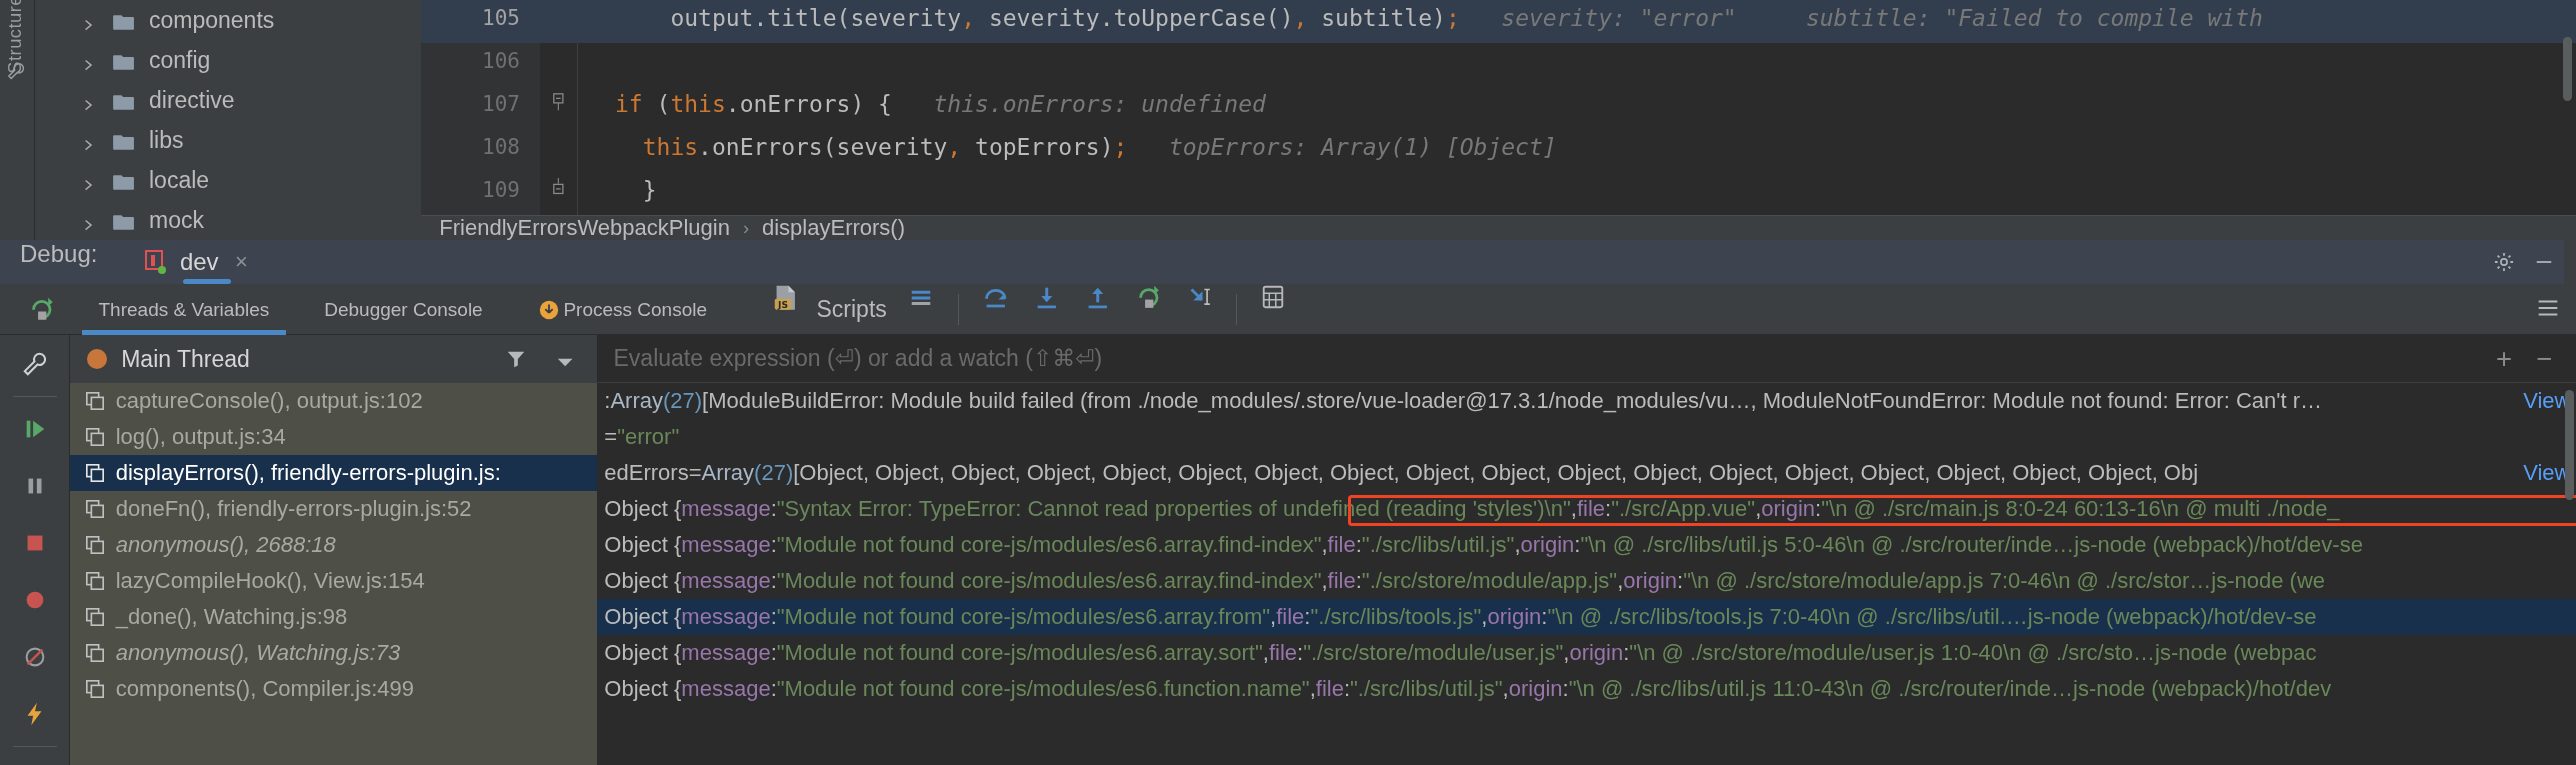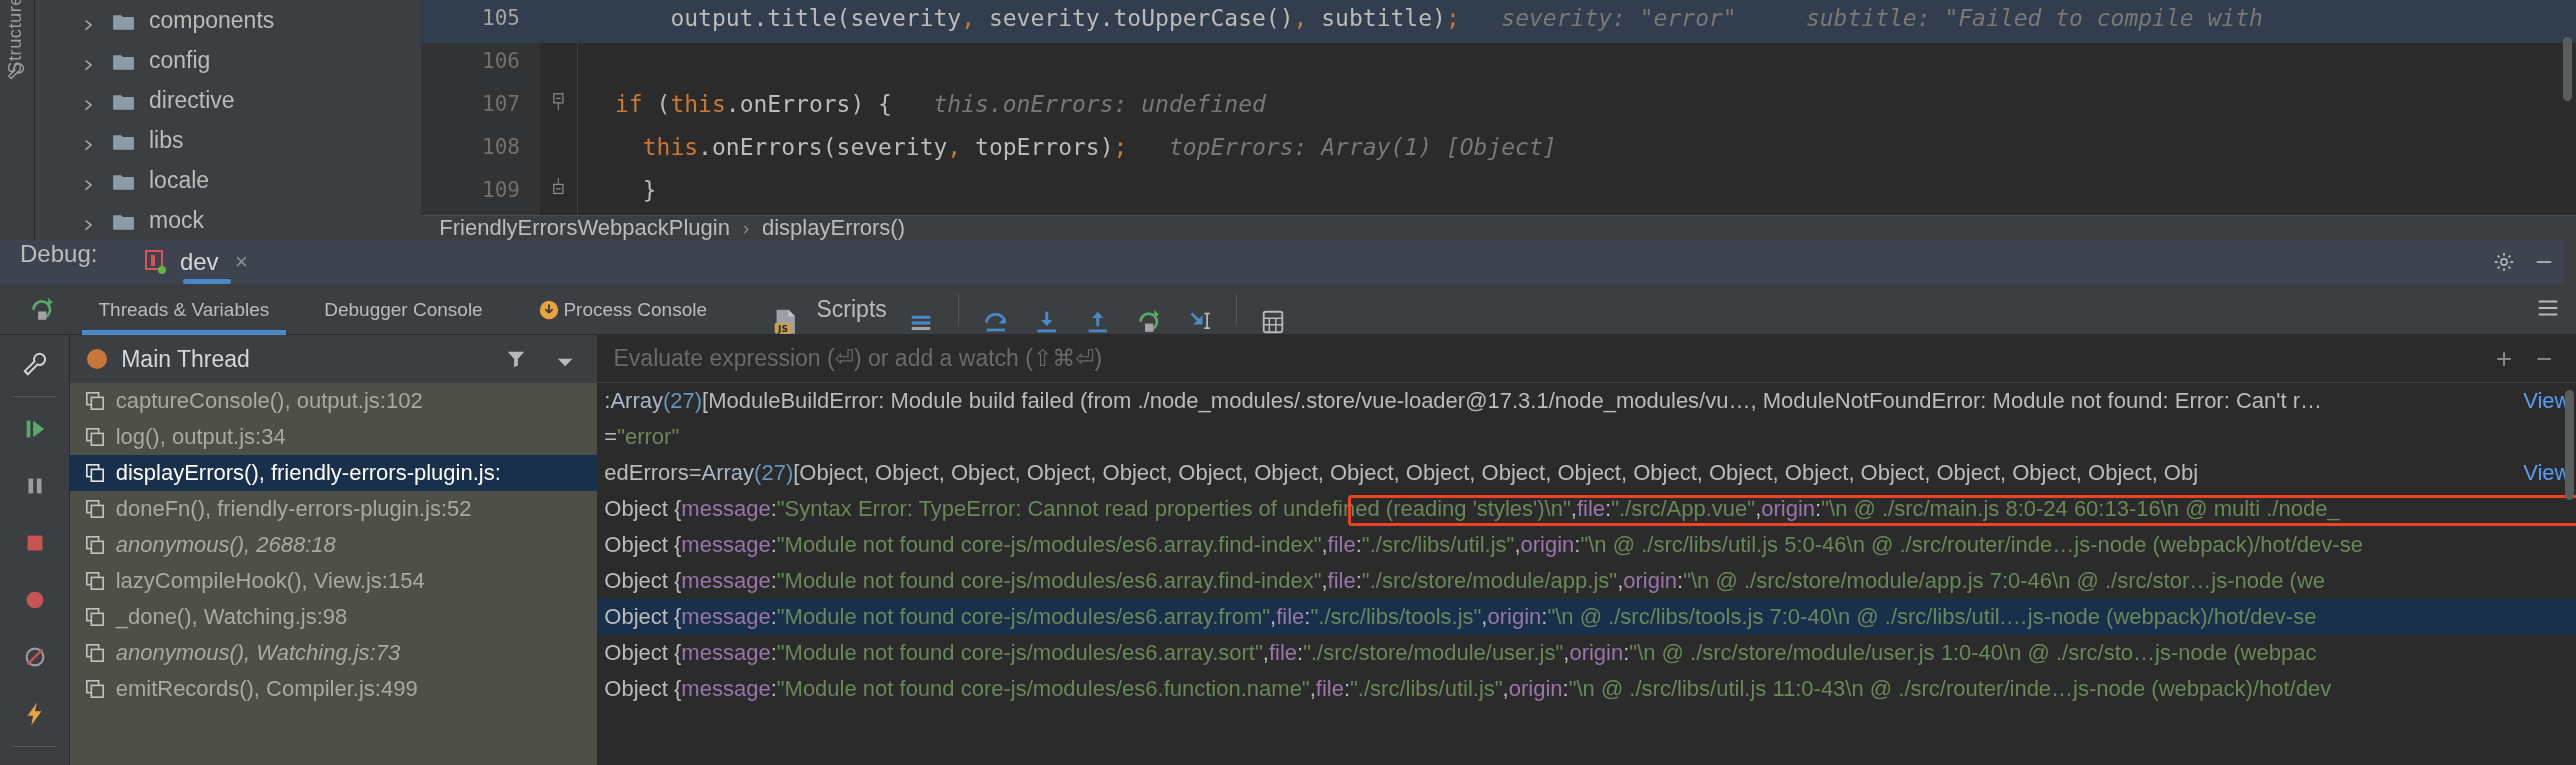--- a/index.html
+++ b/index.html
@@ -113,21 +113,21 @@
   .tabs { position: absolute; left: 71px; top: 0; height: 51px; display: flex; align-items: center; }
   .tab {
     position: relative; height: 51px; display: flex; align-items: center;
     padding: 0 27.5px; color: #bbbbbb; font-size: 19px; white-space: nowrap;
   }
   .tab.active .tab-underline {
     position: absolute; left: 11px; right: 11px; bottom: 0; height: 4.6px; background: #4a88c7;
   }
   .tab .pc-ico { width: 22px; height: 22px; margin-right: 3.7px; }
   .tb-icons { position: absolute; left: 760px; top: 0; height: 51px; display: flex; align-items: center; }
-  .tb-icons .ico { width: 51px; height: 51px; display: flex; align-items: flex-end; justify-content: center; }
+  .tb-icons .ico { width: 51px; height: 51px; display: flex; align-items: flex-start; justify-content: center; }
   .tb-icons .scripts-label { color: #bbbbbb; font-size: 23px; margin-left: 5.5px; margin-right: 9.2px; }
   .tb-div { width: 0.9px; height: 31px; background: #555859; margin: 0 11px; }
   .tb-right { position: absolute; right: 14.7px; top: 0; height: 51px; display: flex; align-items: center; }
 
   
   .dbg-body { position: absolute; left: 0; top: 335px; width: 2576px; height: 431px; background: #4c1d95; }
 
   
   .side-actions {
     position: absolute; left: 0; top: 0; width: 70px; height: 431px;
@@ -622,21 +622,21 @@
               <rect x="2" y="2" width="13" height="13" fill="none" stroke="#c0c0c0" stroke-width="1.8"></rect>
               <rect x="7" y="7" width="13" height="13" fill="#4e4f47" stroke="#c0c0c0" stroke-width="1.8"></rect>
             </svg></span>
         <span class="ftext it">anonymous(), Watching.js:73</span>
       </div>
       <div class="frame-row">
         <span class="fico"><svg viewBox="0 0 22 22" width="20" height="20">
               <rect x="2" y="2" width="13" height="13" fill="none" stroke="#c0c0c0" stroke-width="1.8"></rect>
               <rect x="7" y="7" width="13" height="13" fill="#4e4f47" stroke="#c0c0c0" stroke-width="1.8"></rect>
             </svg></span>
-        <span class="ftext">emitRecords(), Compiler.js:499</span>
+        <span class="ftext">components(), Compiler.js:499</span>
       </div>
     </div>
 
     <div class="vars">
       <div class="eval-bar">
         <span class="ph">Evaluate expression (⏎) or add a watch (⇧⌘⏎)</span>
         <span class="plus">+</span>
         <span class="minus">−</span>
       </div>
       <div id="var-rows">

